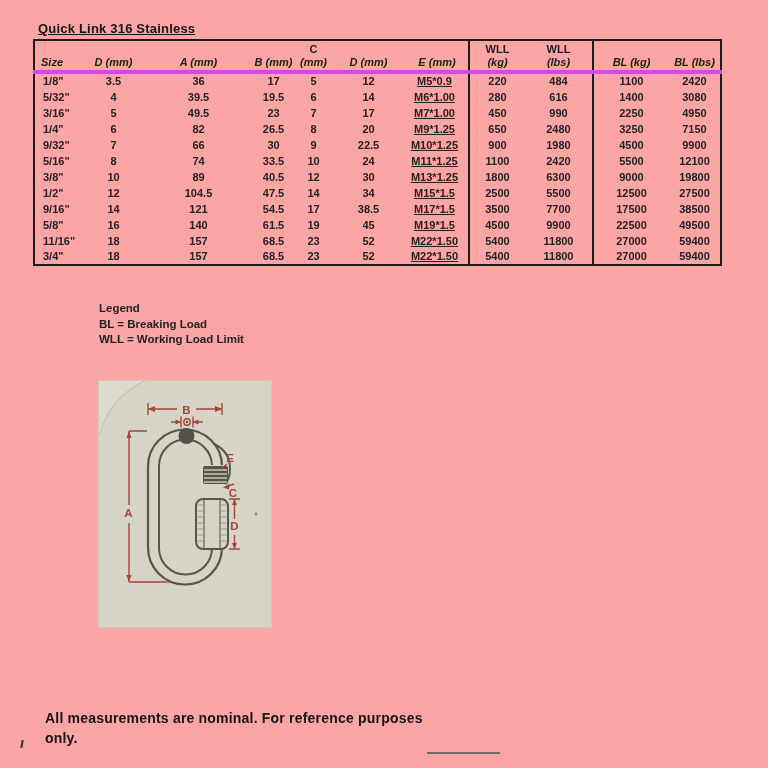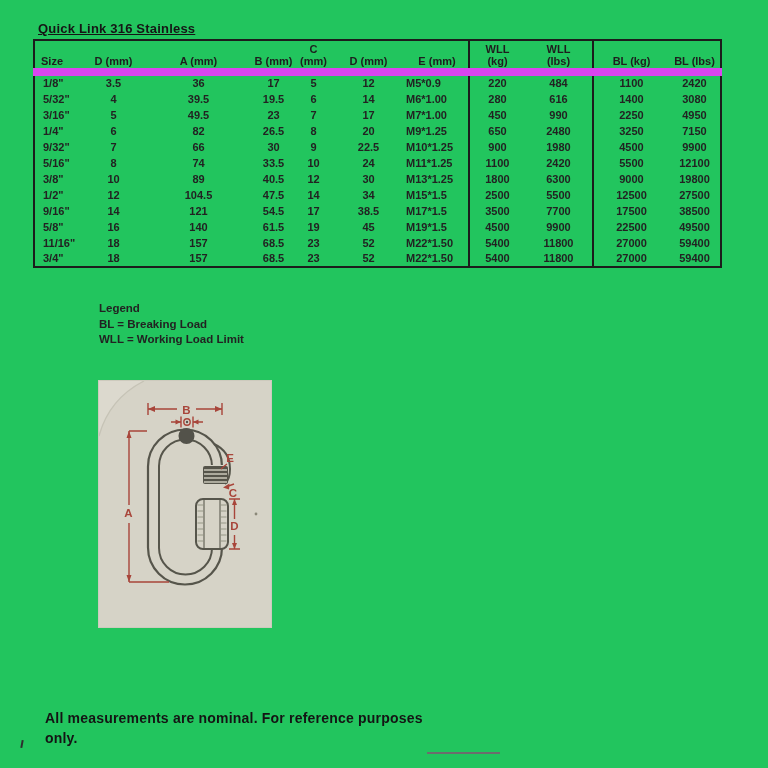--- a/index.html
+++ b/index.html
@@ -1,41 +1,41 @@
 <!DOCTYPE html>
 <html><head>
 <meta charset="utf-8">
 <style>
   * { box-sizing: border-box; margin: 0; padding: 0; }
   html,body { width:768px; height:768px; background:#ffffff; }
   body { font-family: "Liberation Sans", sans-serif; color:#1e1e1e; }
-  #page-root { position:relative; width:768px; height:768px; background:#22c55e; overflow:hidden; }
+  #page-root { position:relative; width:768px; height:768px; background:#fca5a5; overflow:hidden; }
 
   .doc-title {
     position:absolute; left:38px; top:21px;
     font-size:13px; font-weight:700; letter-spacing:.2px;
     text-decoration:underline; color:#151515;
   }
 
   
   .tbl-wrap { position:absolute; left:33px; top:39px; }
   table.spec {
     border-collapse:collapse; table-layout:fixed; width:687px;
     border:2px solid #1c1c1c;
   }
   table.spec th, table.spec td {
     font-family:"Liberation Sans", sans-serif;
     overflow:hidden; white-space:nowrap;
   }
   tr.h1 th { height:15px; vertical-align:bottom; font-size:11px; font-weight:700; text-align:center; line-height:12px; }
-  tr.h2 th { height:17px; vertical-align:middle; font-size:11px; font-weight:700; text-align:center; border-bottom:8px solid #d946ef; line-height:13px; }
+  tr.h2 th { height:17px; vertical-align:middle; font-size:11px; font-weight:700; text-align:center; border-bottom:4px solid #d946ef; line-height:13px;font-style:italic; }
   tr.h2 th:first-child { text-align:left; padding-left:6px; }
   table.spec td { height:16px; font-size:11px; font-weight:600; text-align:center; line-height:15px; color:#222; }
   table.spec td:first-child { text-align:left; padding-left:8px; }
-  table.spec td:nth-child(7) { text-align:left; padding-right:5px; }
+  table.spec td:nth-child(7) { text-align:center; padding-right:5px;text-decoration:underline; }
   .divL { border-left:2px solid #1c1c1c; }
 
   
   .legend {
     position:absolute; left:99px; top:301px;
     font-size:11.5px; font-weight:700; line-height:15.5px; color:#222;
   }
 
   
   .photo {

